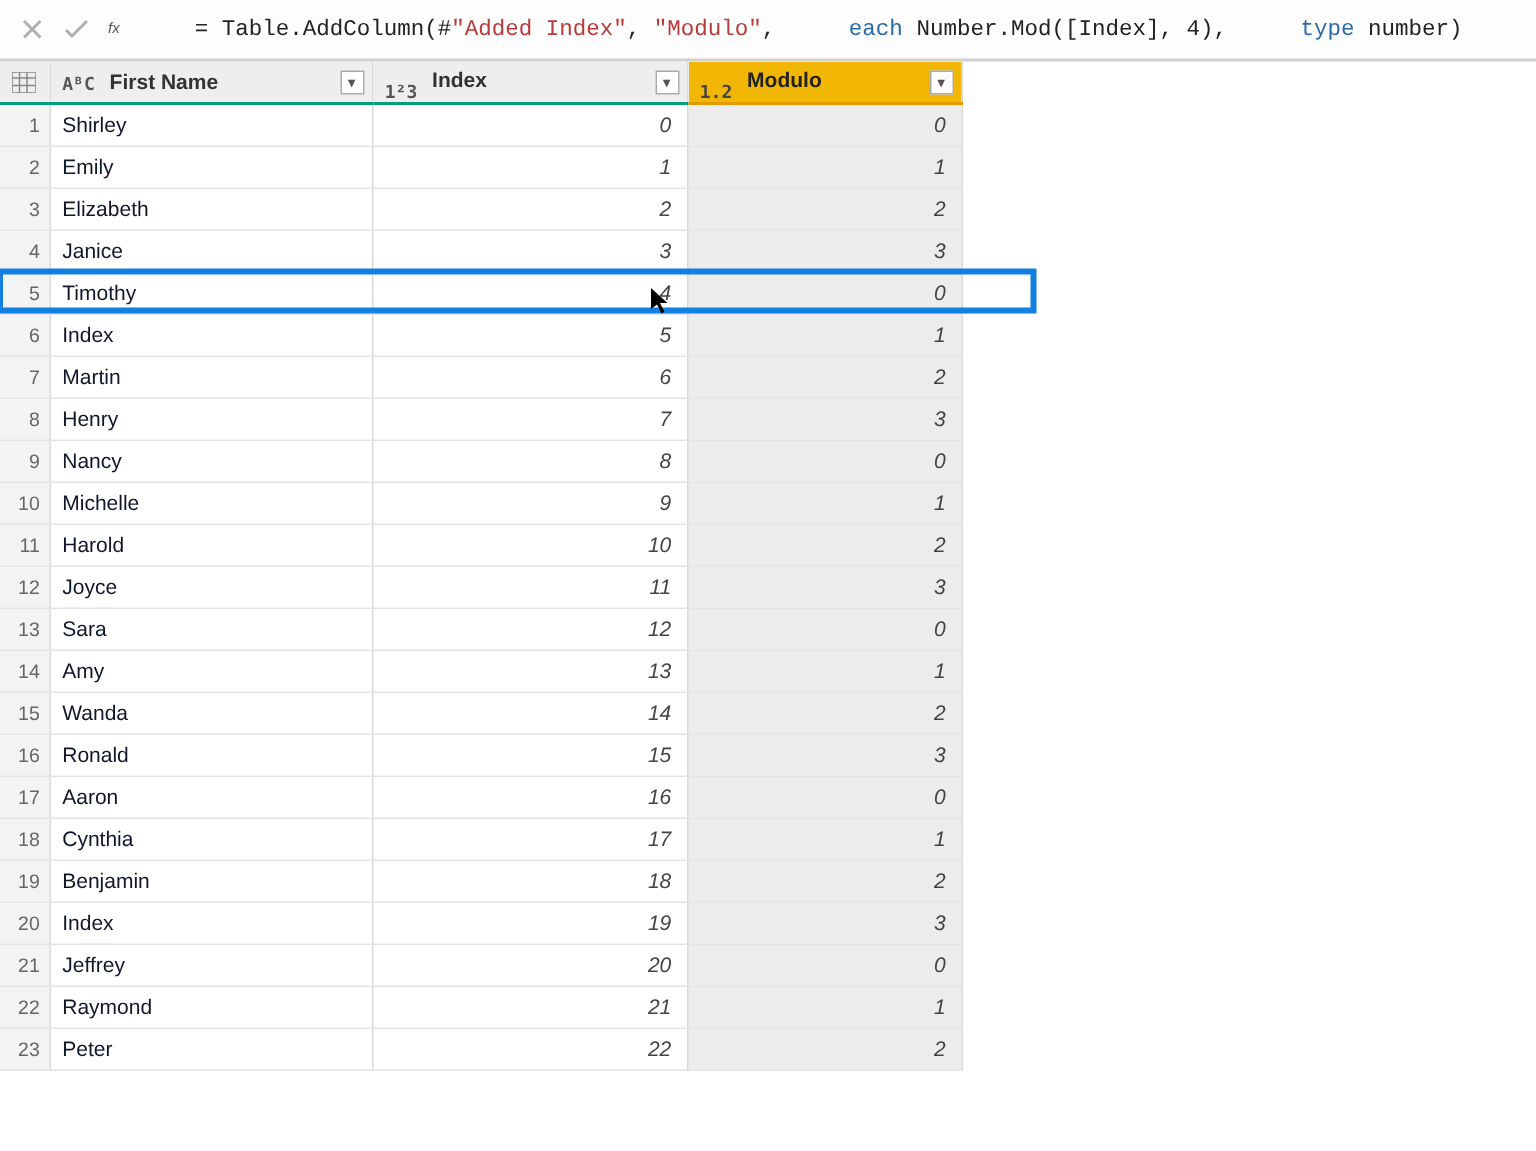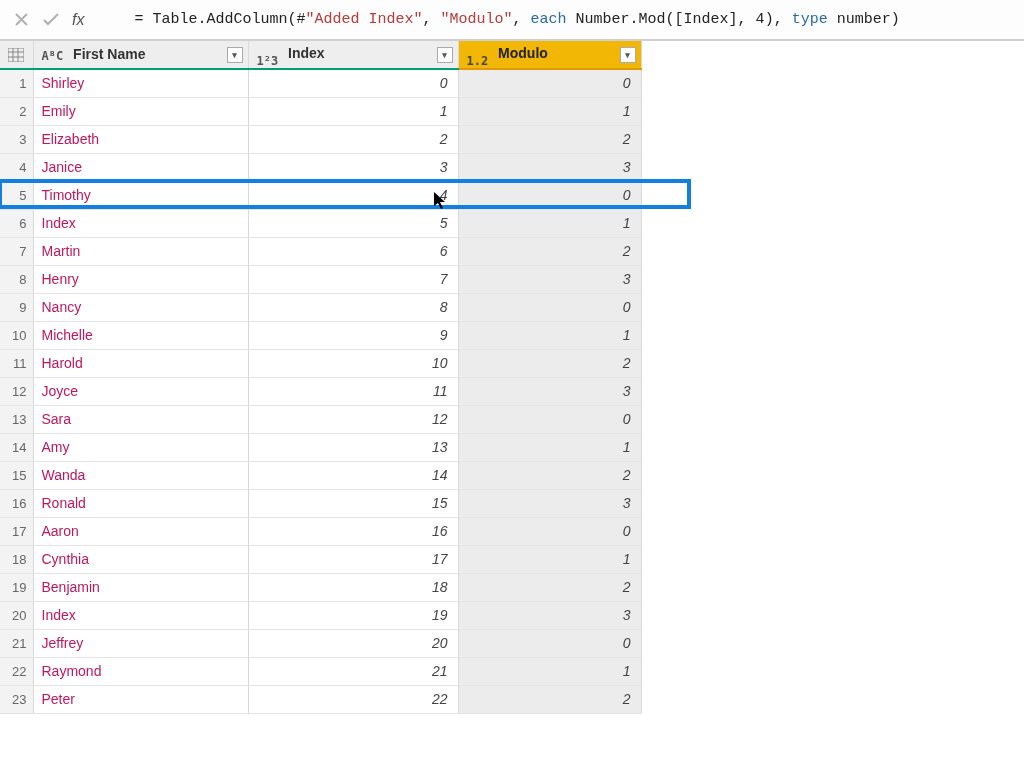--- a/index.html
+++ b/index.html
@@ -30,31 +30,31 @@
     justify-content: center;
     color: #a0a0a0;
     font-size: 16px;
     cursor: pointer;
   }
   .fbar-btn.confirm { color: #a0a0a0; }
   .fx-label {
     font-style: italic;
     color: #555;
     margin: 0 8px 0 6px;
-    font-size: 16px;
+    font-size: 10px;
   }
   .formula-text {
     font-family: Consolas, "Courier New", monospace;
     font-size: 15px;
     white-space: pre;
     padding-left: 6px;
     flex: 1;
   }
   .tok-str { color: #b93a3a; }
-  .tok-kw  { color: #2a6aa8; }
+  .tok-kw  { color: #2a6aa8; margin-left: 40px; }
 
   
   .table-wrap {
     position: relative;
     border-top: 1px solid #d0d0d0;
   }
   table {
     border-collapse: collapse;
     table-layout: fixed;
     padding-left: 28px;
@@ -129,21 +129,21 @@
     color: #555;
     cursor: pointer;
   }
 
   td.num {
     text-align: right;
     font-style: italic;
     color: #444;
     padding-right: 10px;
   }
-  td.text { color: #be185d; }
+  td.text { color: #0f172a; }
 
   
   .sel-col { background: #ececec; }
 
   
   .highlight-box {
     position: absolute;
     border: 4px solid #137fe0;
     pointer-events: none;
     z-index: 40;

